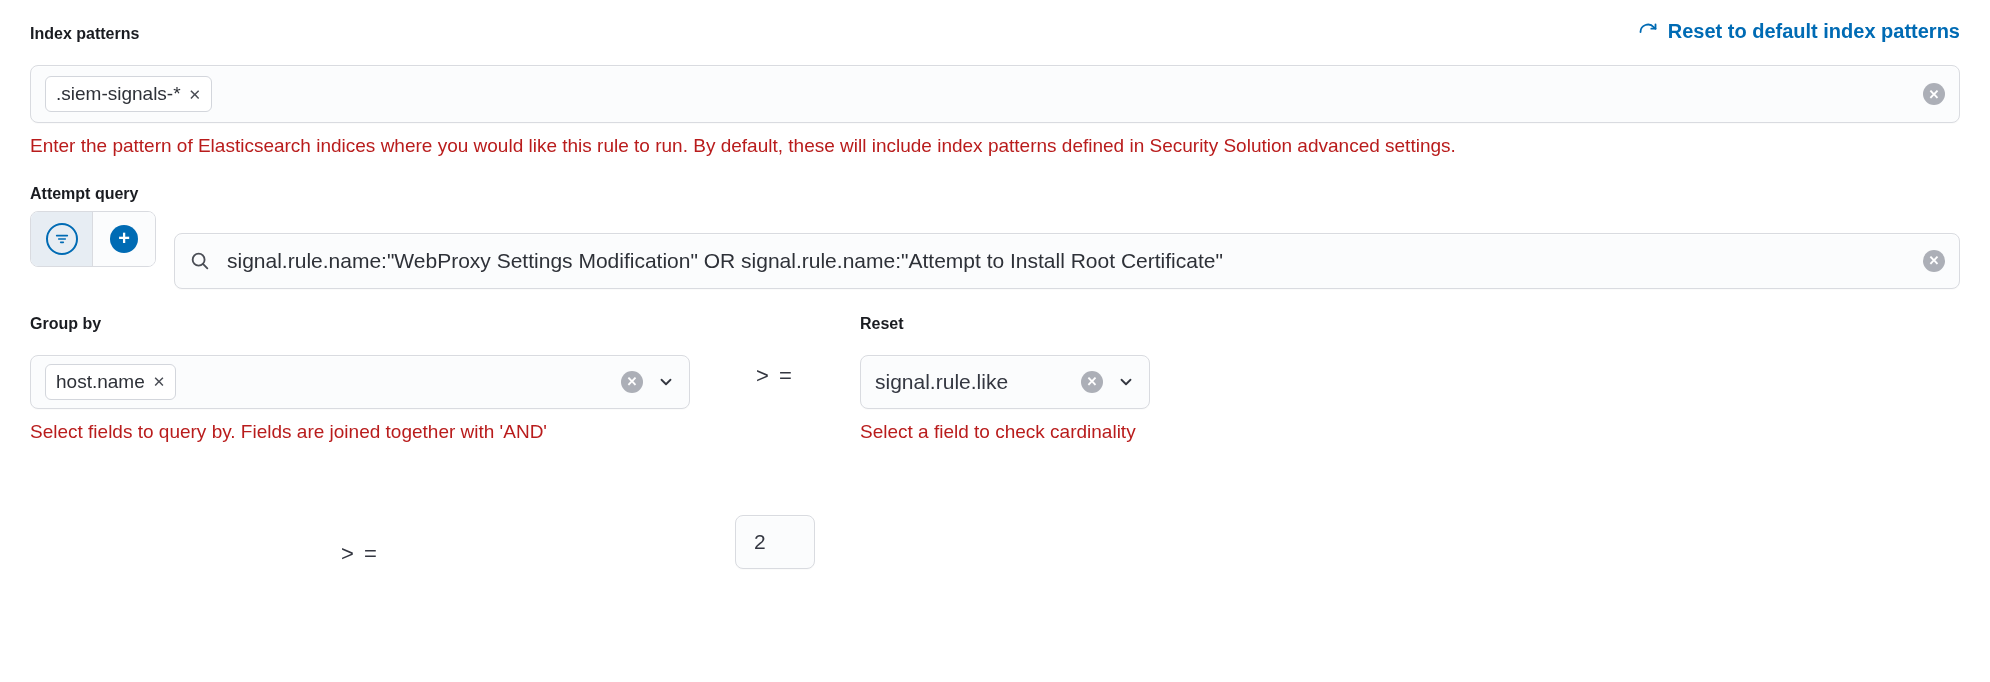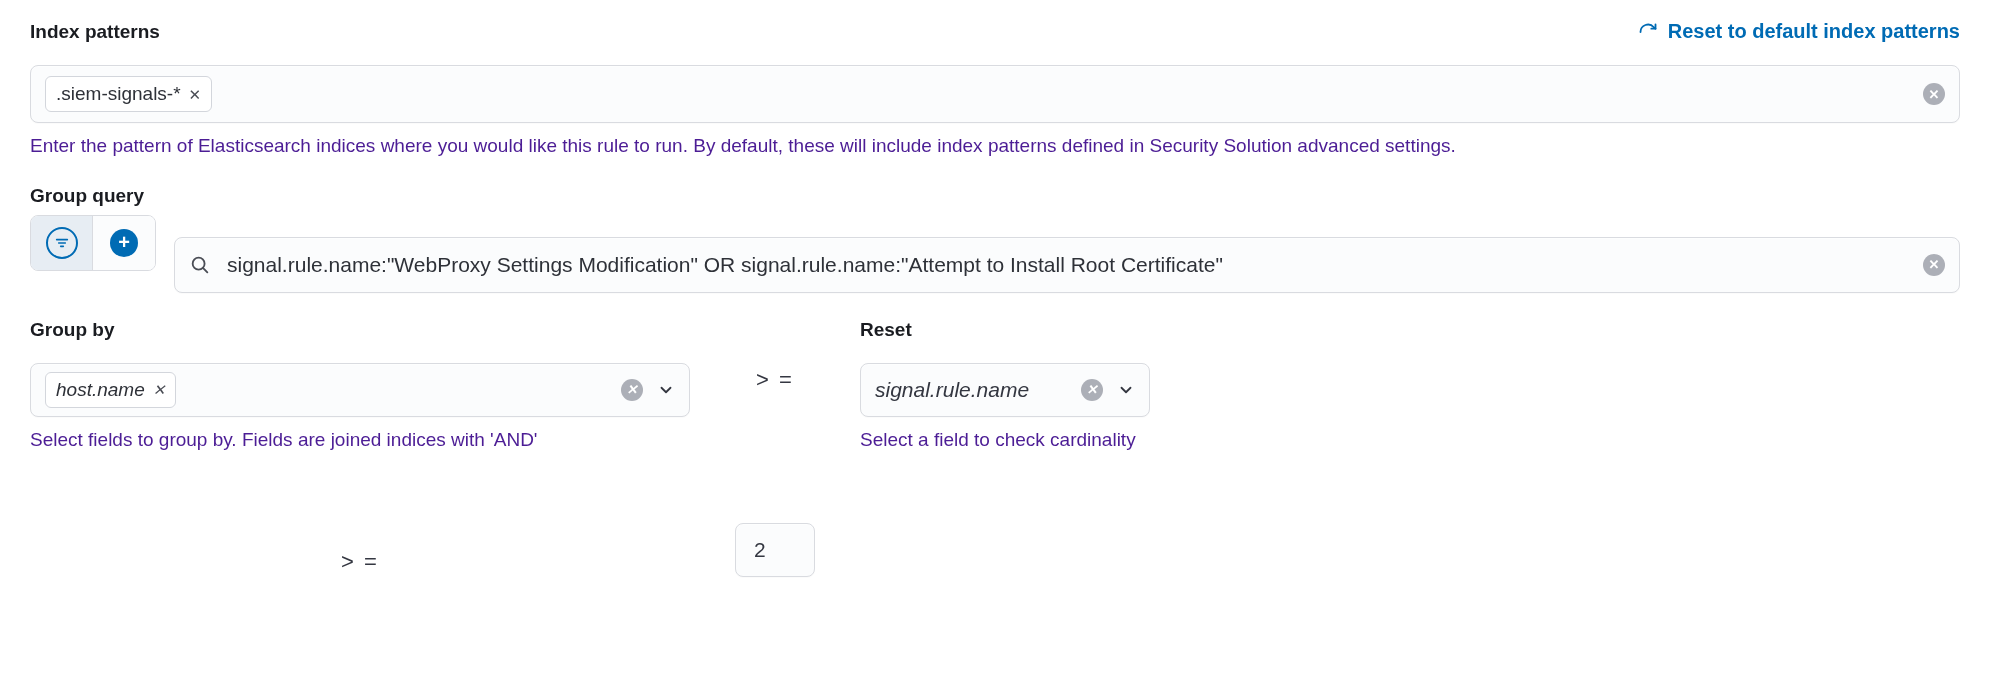--- a/index.html
+++ b/index.html
@@ -12,21 +12,21 @@
     background: #fff;
   }
   .row-header {
     display: flex;
     justify-content: space-between;
     align-items: flex-end;
     margin-bottom: 8px;
   }
   .field-label {
     font-weight: 600;
-    font-size: 19px;
+    font-size: 16px;
     color: #1a1c21;
   }
   .link-action {
     color: #006bb4;
     font-weight: 600;
     font-size: 20px;
     display: inline-flex;
     align-items: center;
     gap: 10px;
     cursor: pointer;
@@ -74,21 +74,21 @@
     justify-content: center;
     color: #fff;
     font-size: 13px;
     font-weight: 700;
     cursor: pointer;
     margin-left: auto;
     flex-shrink: 0;
   }
 
   .help-text {
-    color: #4c1d95;
+    color: #b91c1c;
     font-size: 19px;
     margin-top: 10px;
     margin-bottom: 26px;
     line-height: 1.35;
   }
   .help-text.tight { margin-bottom: 4px; }
 
   
   .query-row {
     display: flex;
@@ -165,21 +165,20 @@
     font-size: 22px;
     color:#343741;
     letter-spacing: 2px;
     margin-top: 34px;
   }
   .selector {
     display:flex;
     align-items:center;
     padding: 8px 14px;
     gap:10px;
-    font-style:italic;
   }
   .selector .chev {
     color:#343741;
     margin-left: 4px;
   }
   .num-input {
     font-size: 21px;
     color:#343741;
     padding: 0 4px;
   }
@@ -206,21 +205,21 @@
 <div class="input-shell large">
   <span class="pill">
     <span>.siem-signals-*</span>
     <span class="x">✕</span>
   </span>
   <span class="clear-circle">✕</span>
 </div>
 <div class="help-text">Enter the pattern of Elasticsearch indices where you would like this rule to run. By default, these will include index patterns defined in Security Solution advanced settings.</div>
 
 <div class="row-header">
-  <span class="field-label">Group query</span>
+  <span class="field-label">Attempt query</span>
 </div>
 <div class="query-row">
   <div class="btn-group">
     <button>
       <span class="filter-icon-outer">
         <svg width="16" height="16" viewBox="0 0 24 24" fill="none" stroke="#006bb4" stroke-width="2.4" stroke-linecap="round">
           <line x1="4" y1="7" x2="20" y2="7"></line>
           <line x1="7" y1="12" x2="17" y2="12"></line>
           <line x1="10" y1="17" x2="14" y2="17"></line>
         </svg>
@@ -248,30 +247,30 @@
       <span class="pill">
         <span>host.name</span>
         <span class="x">✕</span>
       </span>
       <span style="flex:1"></span>
       <span class="clear-circle">✕</span>
       <svg class="chev" width="18" height="18" viewBox="0 0 24 24" fill="none" stroke="#343741" stroke-width="2.4" stroke-linecap="round" stroke-linejoin="round">
           <polyline points="6 9 12 15 18 9"></polyline>
         </svg>
     </div>
-    <div class="help-text tight">Select fields to group by. Fields are joined indices with 'AND'</div>
+    <div class="help-text tight">Select fields to query by. Fields are joined together with 'AND'</div>
   </div>
 
   <div class="op-cell">&gt; =</div>
 
 
   <div class="col">
     <span class="field-label">Reset</span>
     <div class="input-shell selector">
-      <span class="plain-text">signal.rule.name</span>
+      <span class="plain-text">signal.rule.like</span>
       <span class="clear-circle">✕</span>
       <svg class="chev" width="18" height="18" viewBox="0 0 24 24" fill="none" stroke="#343741" stroke-width="2.4" stroke-linecap="round" stroke-linejoin="round">
           <polyline points="6 9 12 15 18 9"></polyline>
         </svg>
     </div>
     <div class="help-text tight">Select a field to check cardinality</div>
   </div>
 
   <div class="op-cell">&gt; =</div>
 

